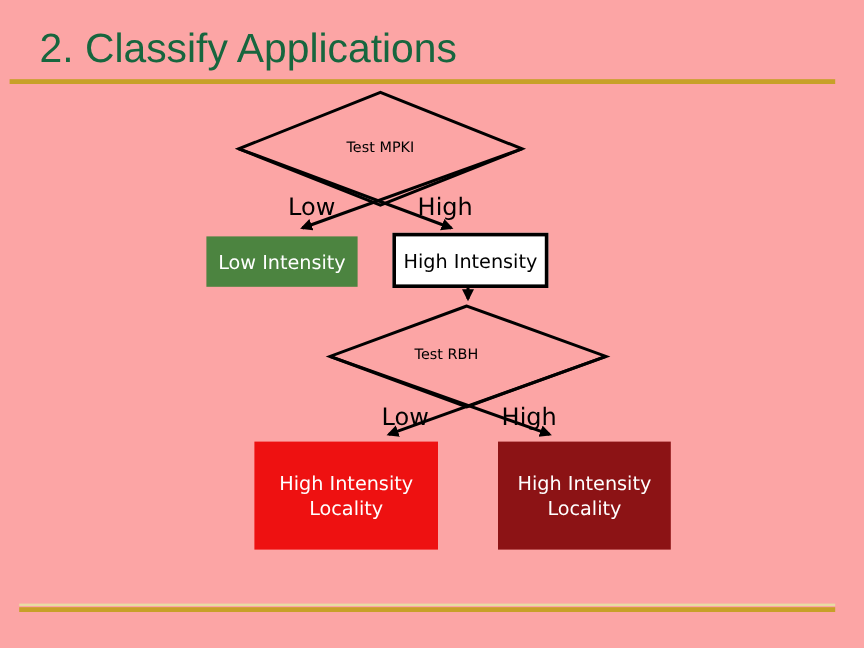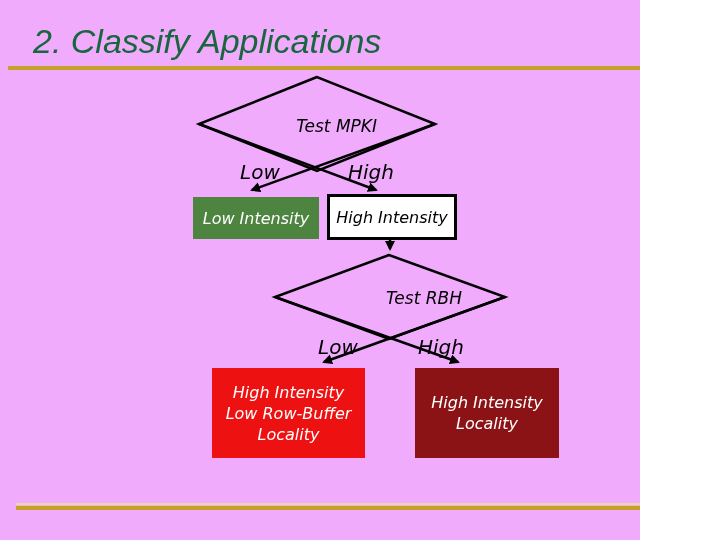--- a/index.html
+++ b/index.html
@@ -1,24 +1,23 @@
 <!DOCTYPE html>
 <html><head>
 <meta charset="utf-8">
 <style>
   html, body { margin: 0; padding: 0; background: #ffffff; }
   #slide {
     position: relative;
-    width: 640px;
+    width: 720px;
     height: 540px;
-    background: #f0abfc;
+    background: #fca5a5;
     overflow: hidden;
     font-family: "DejaVu Sans", sans-serif;
     color: #000000;
-    font-style: italic;
   }
   .abs { position: absolute; }
 
   
   #title {
     left: 33px; top: 22px;
     font-family: "Liberation Sans", sans-serif;
     font-size: 34px;
     font-weight: normal;
     color: #17663E;
@@ -28,37 +27,37 @@
     left: 8px; top: 66px;
     width: 688px; height: 4px;
     background: #C7A028;
   }
 
   
   #flow-svg { left: 0; top: 0; width: 720px; height: 540px; }
 
   
   .diamond-label {
-    font-size: 17px;
-    text-align: right;
+    font-size: 12px;
+    text-align: center;
     white-space: nowrap;
   }
   #mpki-label { left: 257px; top: 116px; width: 120px; }
-  #rbh-label  { left: 342px; top: 288px; width: 120px; }
+  #rbh-label  { left: 312px; top: 288px; width: 120px; }
 
   
   .branch-label { font-size: 20px; white-space: nowrap; }
   #mpki-low  { left: 240px; top: 160px; }
   #mpki-high { left: 348px; top: 160px; }
   #rbh-low   { left: 318px; top: 335px; }
   #rbh-high  { left: 418px; top: 335px; }
 
   
   #box-low-intensity {
-    left: 193px; top: 197px; width: 126px; height: 42px;
+    left: 172px; top: 197px; width: 126px; height: 42px;
     background: #4C8440;
     color: #ffffff;
     font-size: 16px;
     display: flex; align-items: center; justify-content: center;
     white-space: nowrap;
   }
   #box-high-intensity {
     left: 327px; top: 194px; width: 130px; height: 46px;
     background: #ffffff;
     border: 3px solid #000000;
@@ -129,21 +128,20 @@
 
   <div id="box-low-intensity" class="abs">Low Intensity</div>
   <div id="box-high-intensity" class="abs">High Intensity</div>
 
   <div id="rbh-label" class="abs diamond-label">Test RBH</div>
   <div id="rbh-low" class="abs branch-label">Low</div>
   <div id="rbh-high" class="abs branch-label">High</div>
 
   <div id="box-red" class="abs result-box">
     <span>High Intensity</span>
-    <span>Low Row-Buffer</span>
     <span>Locality</span>
   </div>
   <div id="box-dark-red" class="abs result-box">
     <span>High Intensity</span>
     <span>Locality</span>
   </div>
 
   <div id="footer-rule-thin" class="abs"></div>
   <div id="footer-rule-thick" class="abs"></div>
   <div id="page-number" class="abs">26</div>

